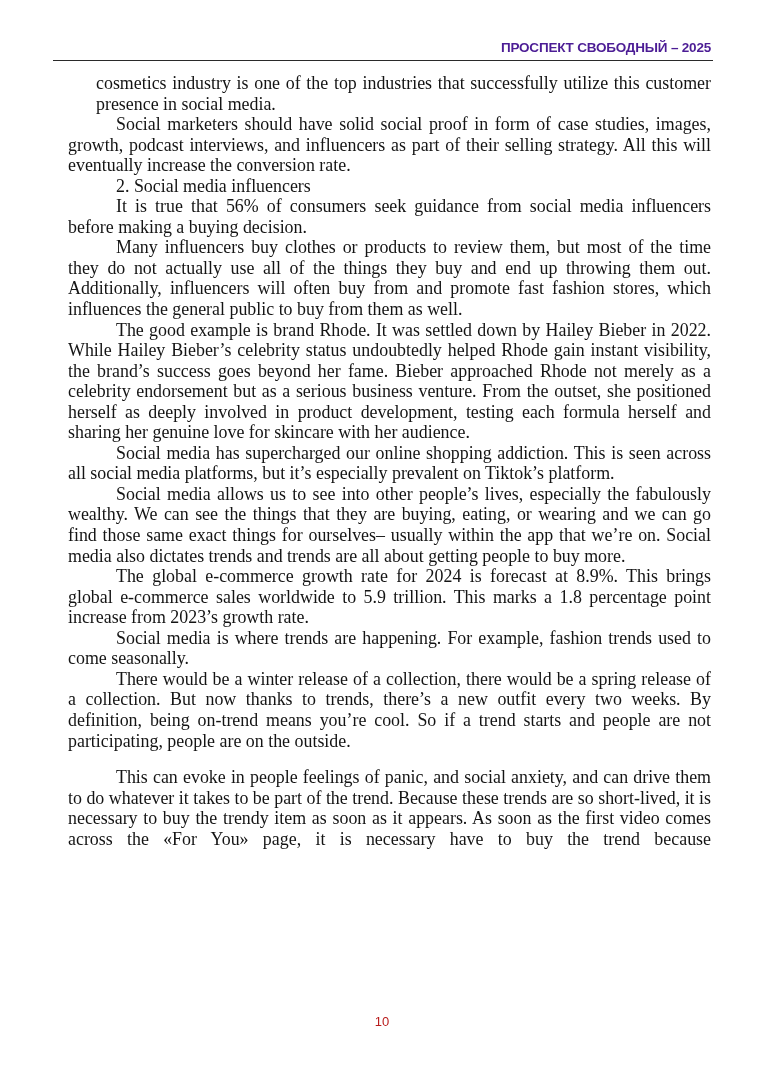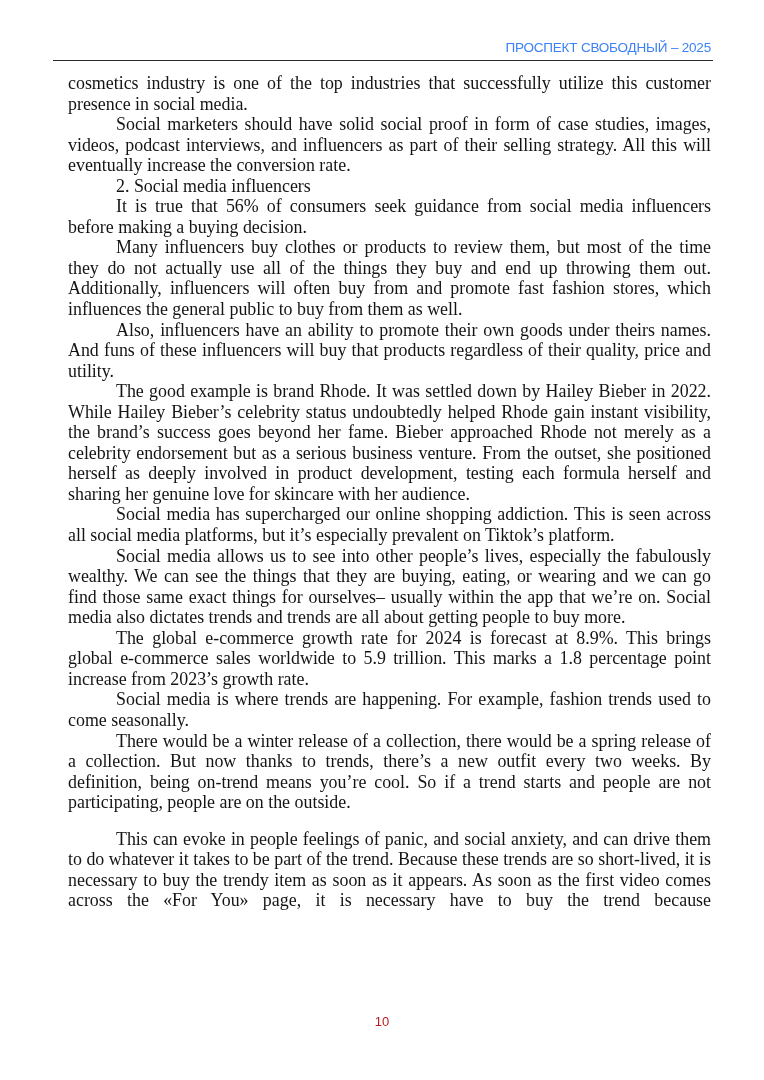--- a/index.html
+++ b/index.html
@@ -18,22 +18,23 @@
   }
   .running-header {
     position: absolute;
     top: 40px;
     left: 53px;
     width: 658px;
     text-align: right;
     font-family: "Liberation Sans", "DejaVu Sans", sans-serif;
     font-size: 13.5px;
     letter-spacing: -0.2px;
-    color: #3b82f6;
+    color: #4c1d95;
     white-space: nowrap;
+    font-weight: bold;
   }
   .header-rule {
     position: absolute;
     top: 60px;
     left: 53px;
     width: 660px;
     height: 0;
     border-top: 1.4px solid #2a2a2a;
   }
   .page-body {
@@ -46,20 +47,21 @@
     text-align: justify;
     color: #141414;
   }
   .page-body p {
     margin: 0;
     padding: 0;
     text-indent: 48px;
   }
   .page-body p.no-indent {
     text-indent: 0;
+    margin-left: 28px;
   }
   .page-body p.justify-last {
     text-align-last: justify;
     margin-top: 16px;
   }
   .page-number {
     position: absolute;
     top: 1014px;
     left: 0;
     width: 764px;
@@ -70,25 +72,24 @@
   }
 </style>
 </head>
 <body>
 
 <div class="page">
   <div class="running-header">ПРОСПЕКТ СВОБОДНЫЙ – 2025</div>
   <div class="header-rule"></div>
   <main class="page-body" id="paragraphs">
       <p class="no-indent">cosmetics industry is one of the top industries that successfully utilize this customer presence in social media.</p>
-      <p>Social marketers should have solid social proof in form of case studies, images, videos, podcast interviews, and influencers as part of their selling strategy. All this will eventually increase the conversion rate.</p>
+      <p>Social marketers should have solid social proof in form of case studies, images, growth, podcast interviews, and influencers as part of their selling strategy. All this will eventually increase the conversion rate.</p>
       <p>2. Social media influencers</p>
       <p>It is true that 56% of consumers seek guidance from social media influencers before making a buying decision.</p>
       <p>Many influencers buy clothes or products to review them, but most of the time they do not actually use all of the things they buy and end up throwing them out. Additionally, influencers will often buy from and promote fast fashion stores, which influences the general public to buy from them as well.</p>
-      <p>Also, influencers have an ability to promote their own goods under theirs names. And funs of these influencers will buy that products regardless of their quality, price and utility.</p>
       <p>The good example is brand Rhode. It was settled down by Hailey Bieber in 2022. While Hailey Bieber’s celebrity status undoubtedly helped Rhode gain instant visibility, the brand’s success goes beyond her fame. Bieber approached Rhode not merely as a celebrity endorsement but as a serious business venture. From the outset, she positioned herself as deeply involved in product development, testing each formula herself and sharing her genuine love for skincare with her audience.</p>
       <p>Social media has supercharged our online shopping addiction. This is seen across all social media platforms, but it’s especially prevalent on Tiktok’s platform.</p>
       <p>Social media allows us to see into other people’s lives, especially the fabulously wealthy. We can see the things that they are buying, eating, or wearing and we can go find those same exact things for ourselves– usually within the app that we’re on. Social media also dictates trends and trends are all about getting people to buy more.</p>
       <p>The global e-commerce growth rate for 2024 is forecast at 8.9%. This brings global e-commerce sales worldwide to 5.9 trillion. This marks a 1.8 percentage point increase from 2023’s growth rate.</p>
       <p>Social media is where trends are happening. For example, fashion trends used to come seasonally.</p>
       <p>There would be a winter release of a collection, there would be a spring release of a collection. But now thanks to trends, there’s a new outfit every two weeks. By definition, being on-trend means you’re cool. So if a trend starts and people are not participating, people are on the outside.</p>
       <p class="justify-last">This can evoke in people feelings of panic, and social anxiety, and can drive them to do whatever it takes to be part of the trend. Because these trends are so short-lived, it is necessary to buy the trendy item as soon as it appears. As soon as the first video comes across the «For You» page, it is necessary have to buy the trend because</p>
     </main>
   <div class="page-number">10</div>
 </div>

